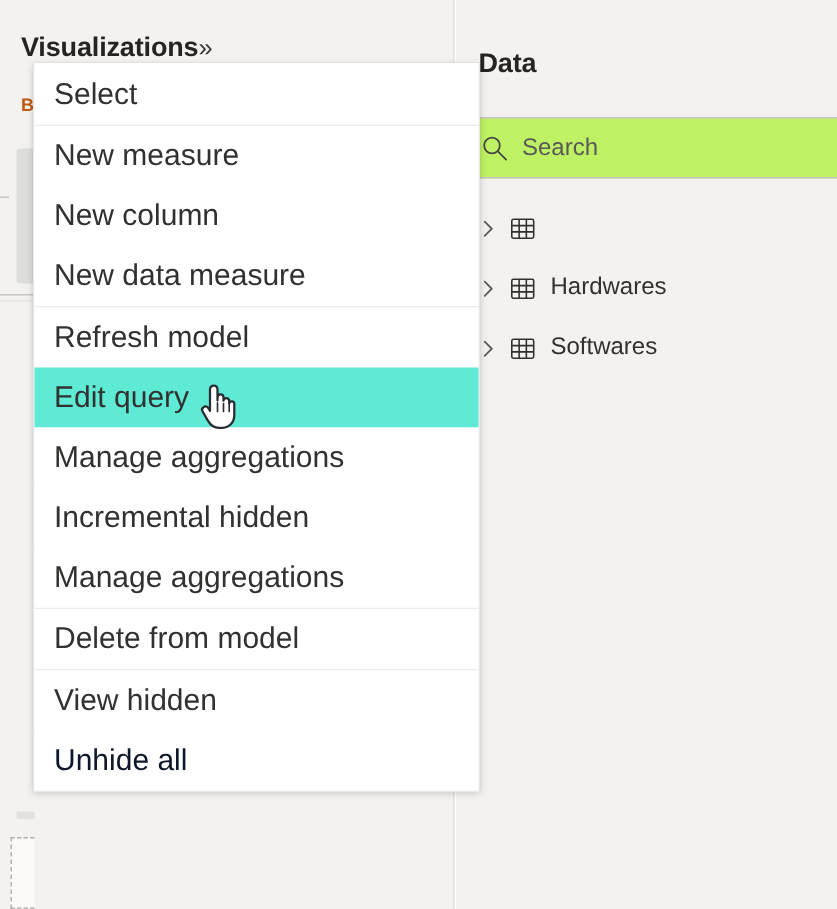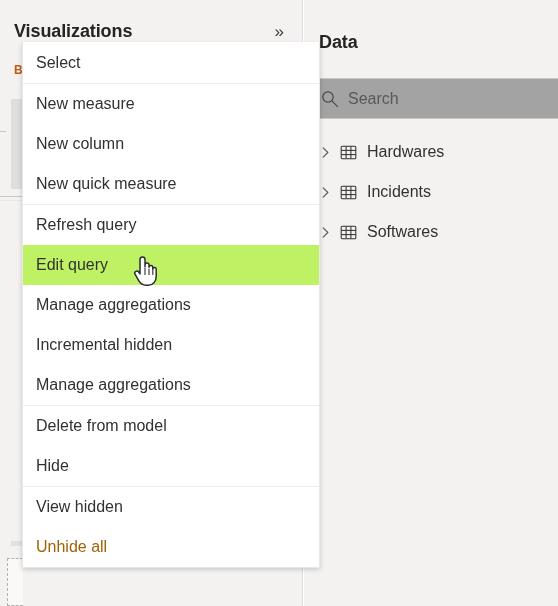--- a/index.html
+++ b/index.html
@@ -31,21 +31,20 @@
     border-right: 1px solid #e1dfdd;
     box-sizing: border-box;
   }
   .viz-header {
     position: absolute;
     left: 14px; top: 18px;
     width: 280px;
     height: 26px;
     display: flex;
     align-items: center;
-    justify-content: space-between;
   }
   .viz-title {
     font-size: 18px;
     font-weight: bold;
     color: #252423;
     letter-spacing: -0.1px;
     white-space: nowrap;
   }
   .viz-expand {
     font-size: 17px;
@@ -135,21 +134,21 @@
     font-weight: bold;
     color: #252423;
     letter-spacing: -0.1px;
     margin-top: 12px;
   }
   .data-search {
     position: absolute;
     left: 0; top: 78px;
     width: 254px;
     height: 41px;
-    background: #a3a3a3;
+    background: #bef264;
     border-top: 1px solid #c8c6c4;
     border-bottom: 1px solid #c8c6c4;
     box-sizing: border-box;
     display: flex;
     align-items: center;
   }
   .search-icon {
     width: 20px;
     height: 20px;
     margin-left: 16px;
@@ -216,32 +215,32 @@
     border-top: none;
     box-shadow: 0 1.6px 5px rgba(0,0,0,0.18), 0 0.3px 0.9px rgba(0,0,0,0.12);
     box-sizing: border-box;
     padding-top: 1px;
   }
   .ctx-item {
     height: 40px;
     display: flex;
     align-items: center;
     padding-left: 13px;
-    font-size: 16px;
+    font-size: 20px;
     color: #323130;
     white-space: nowrap;
     box-sizing: border-box;
     background: #ffffff;
     position: relative;
   }
   .ctx-item.highlighted {
-    background: #bef264;
+    background: #5eead4;
   }
   .ctx-item.disabled {
-    color: #a16207;
+    color: #0f172a;
     align-items: center;
   }
   .ctx-sep {
     height: 1px;
     background: #ededed;
     margin: 0;
   }
 
   
   .cursor-hand {
@@ -295,39 +294,38 @@
         </span>
         <span class="table-icon">
           <svg viewBox="0 0 19 19" width="19" height="19" fill="none" stroke="currentColor" stroke-width="1.05">
             <rect x="2.2" y="3.2" width="14.6" height="12.6" rx="1.1"></rect>
             <line x1="2.2" y1="7.4" x2="16.8" y2="7.4"></line>
             <line x1="2.2" y1="11.6" x2="16.8" y2="11.6"></line>
             <line x1="7.1" y1="3.2" x2="7.1" y2="15.8"></line>
             <line x1="11.9" y1="3.2" x2="11.9" y2="15.8"></line>
           </svg>
         </span>
-        <span class="tree-label">Hardwares</span>
       </div>
 
       <div class="tree-row">
         <span class="chev">
           <svg viewBox="0 0 16 16" width="15" height="15" fill="none" stroke="currentColor" stroke-width="1.3" stroke-linecap="round" stroke-linejoin="round">
             <polyline points="5.5,3 10.5,8 5.5,13"></polyline>
           </svg>
         </span>
         <span class="table-icon">
           <svg viewBox="0 0 19 19" width="19" height="19" fill="none" stroke="currentColor" stroke-width="1.05">
             <rect x="2.2" y="3.2" width="14.6" height="12.6" rx="1.1"></rect>
             <line x1="2.2" y1="7.4" x2="16.8" y2="7.4"></line>
             <line x1="2.2" y1="11.6" x2="16.8" y2="11.6"></line>
             <line x1="7.1" y1="3.2" x2="7.1" y2="15.8"></line>
             <line x1="11.9" y1="3.2" x2="11.9" y2="15.8"></line>
           </svg>
         </span>
-        <span class="tree-label">Incidents</span>
+        <span class="tree-label">Hardwares</span>
       </div>
 
       <div class="tree-row">
         <span class="chev">
           <svg viewBox="0 0 16 16" width="15" height="15" fill="none" stroke="currentColor" stroke-width="1.3" stroke-linecap="round" stroke-linejoin="round">
             <polyline points="5.5,3 10.5,8 5.5,13"></polyline>
           </svg>
         </span>
         <span class="table-icon">
           <svg viewBox="0 0 19 19" width="19" height="19" fill="none" stroke="currentColor" stroke-width="1.05">
@@ -353,26 +351,26 @@
 
     <div class="ctx-item">
       <span>New measure</span>
     </div>
 
     <div class="ctx-item">
       <span>New column</span>
     </div>
 
     <div class="ctx-item">
-      <span>New quick measure</span>
+      <span>New data measure</span>
     </div>
     <div class="ctx-sep"></div>
 
     <div class="ctx-item">
-      <span>Refresh query</span>
+      <span>Refresh model</span>
     </div>
 
     <div class="ctx-item highlighted">
       <span>Edit query</span>
     </div>
 
     <div class="ctx-item">
       <span>Manage aggregations</span>
     </div>
 
@@ -383,23 +381,20 @@
     <div class="ctx-item">
       <span>Manage aggregations</span>
     </div>
     <div class="ctx-sep"></div>
 
 
     <div class="ctx-item">
       <span>Delete from model</span>
     </div>
 
-    <div class="ctx-item">
-      <span>Hide</span>
-    </div>
     <div class="ctx-sep"></div>
 
     <div class="ctx-item">
       <span>View hidden</span>
     </div>
 
     <div class="ctx-item disabled">
       <span>Unhide all</span>
     </div>
 

